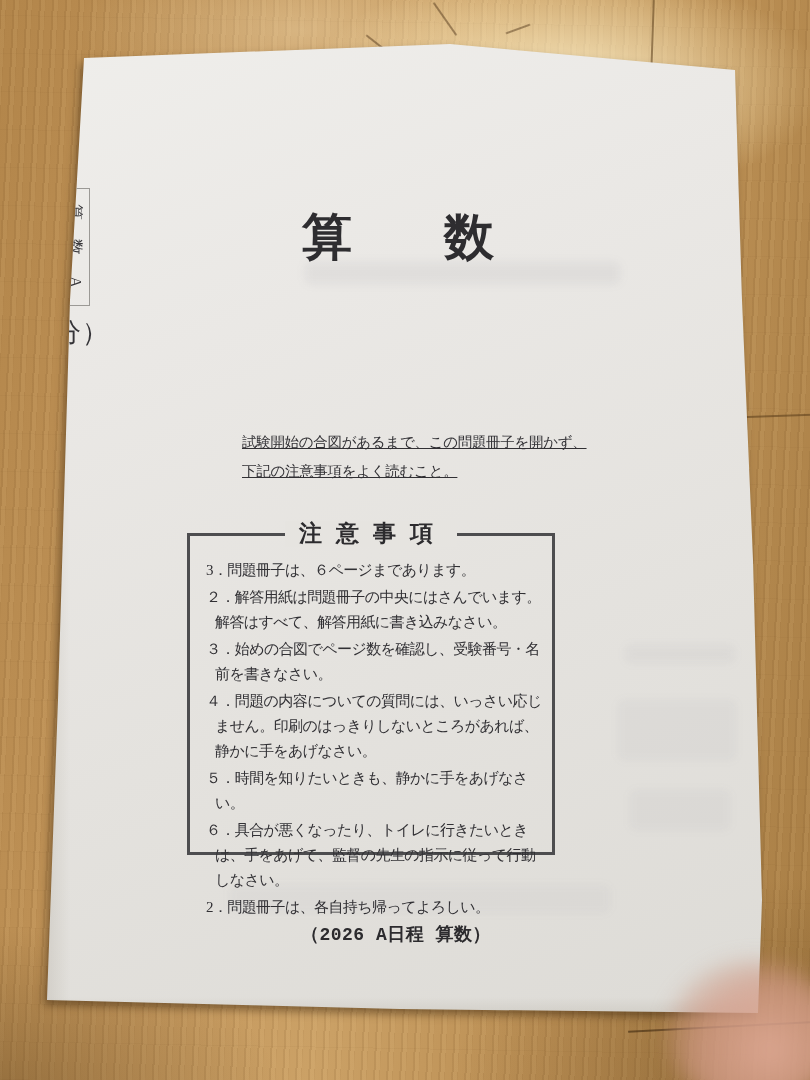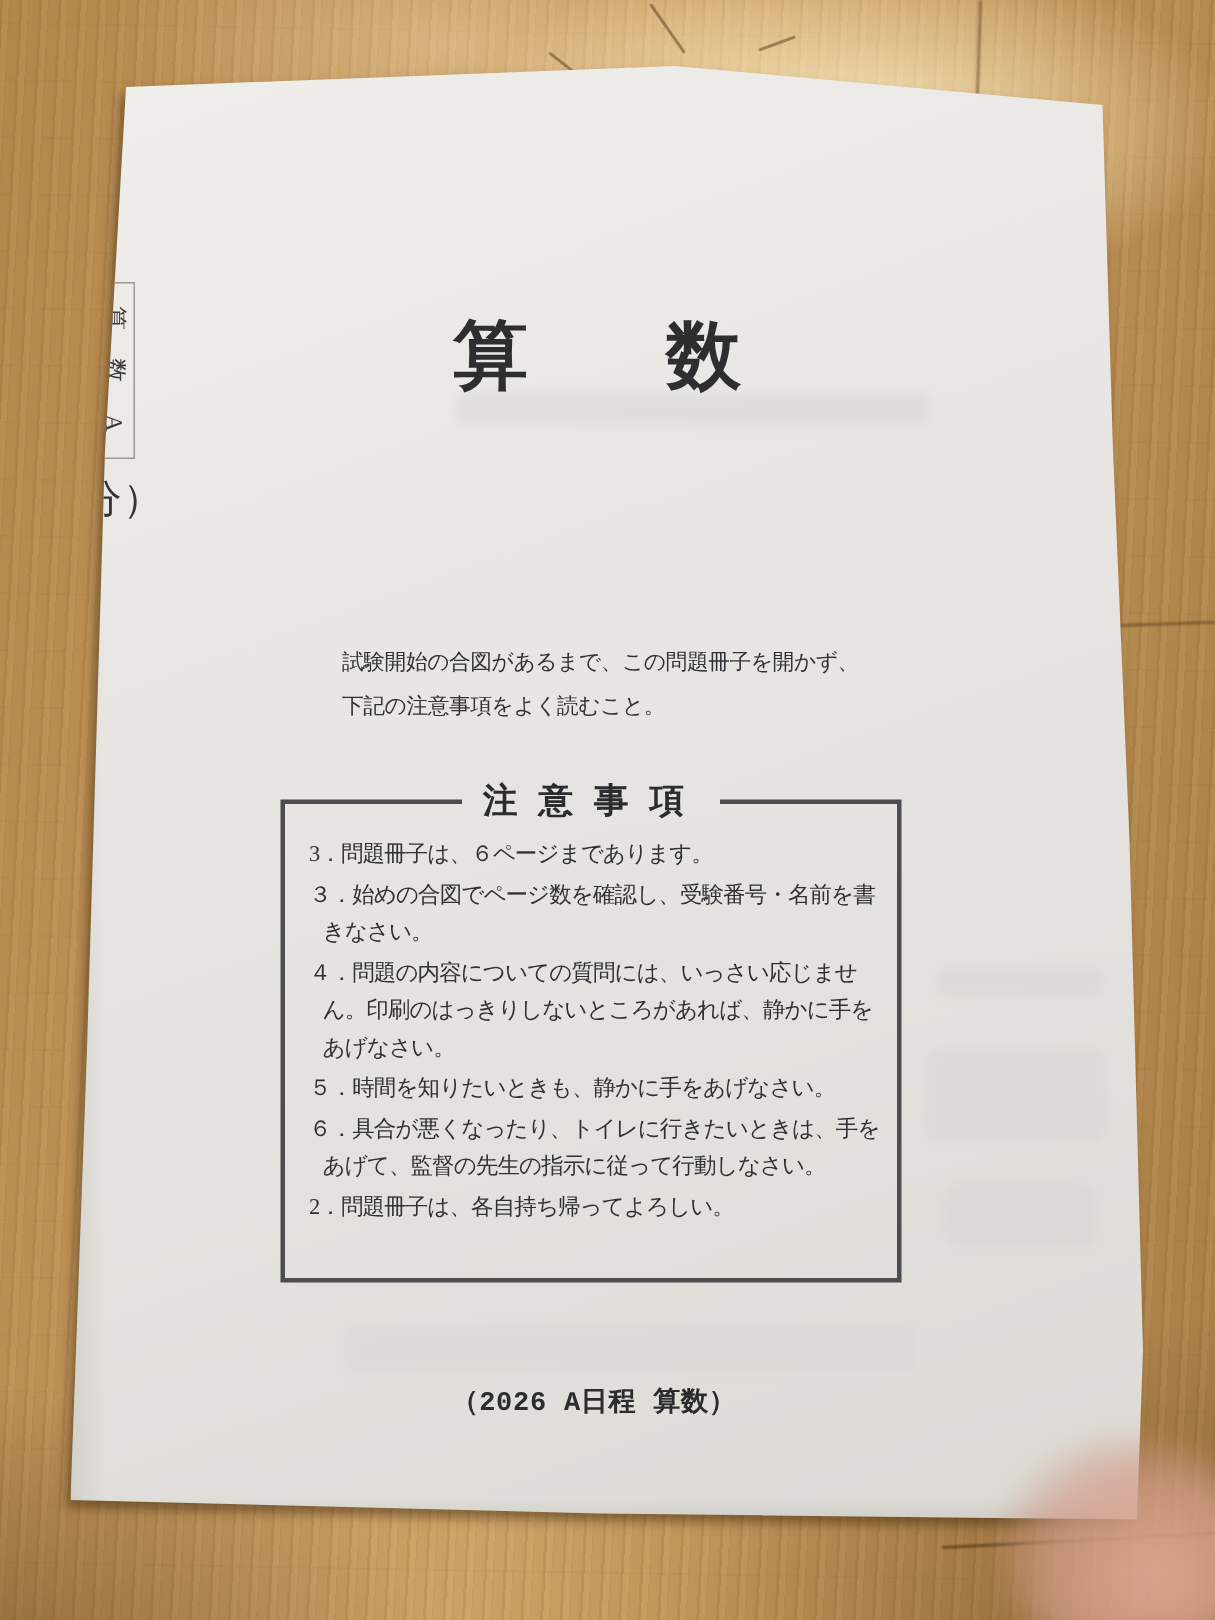--- a/index.html
+++ b/index.html
@@ -71,25 +71,25 @@
     position:absolute;left:0;top:204px;width:796px;
     display:flex;justify-content:center;gap:92px;
     font-size:50px;font-weight:600;color:#2e2d30;
   }
   .exam-duration{
     position:absolute;left:0;top:315px;width:796px;text-align:left;
     font-size:26px;color:#343337;letter-spacing:1px;
   }
 
   
-  .intro-text{position:absolute;left:228px;top:428px;font-size:14.5px;letter-spacing:-.3px;line-height:29px;color:#313034;}
+  .intro-text{position:absolute;left:242px;top:428px;font-size:14.5px;letter-spacing:-.3px;line-height:29px;color:#313034;text-decoration:underline;}
 
   
   .notice-box{
-    position:absolute;left:187px;top:533px;width:414px;height:322px;box-sizing:border-box;
+    position:absolute;left:187px;top:533px;width:368px;height:322px;box-sizing:border-box;
     border:3px solid #4d4d4f;padding:22px 8px 12px 16px;
   }
   .notice-heading{
     position:absolute;top:-15px;left:50%;transform:translateX(-50%);
     background:#e6e4e0;padding:0 10px 0 14px;white-space:nowrap;
     font-size:23px;font-weight:700;letter-spacing:14px;color:#2c2b2e;line-height:26px;
   }
   .notice-list{margin:0;padding:0;list-style:none;}
   .notice-item{
     font-size:15px;letter-spacing:-.6px;line-height:25px;color:#313034;
@@ -148,20 +148,21 @@
 
       <div class="intro-text">
         <div>試験開始の合図があるまで、この問題冊子を開かず、</div>
         <div>下記の注意事項をよく読むこと。</div>
       </div>
 
       <div class="notice-box">
         <div class="notice-heading">注意事項</div>
         <ol class="notice-list">
           <li class="notice-item">3．問題冊子は、６ページまであります。</li>
+          <li class="notice-item">２．解答用紙は問題冊子の中央にはさんでいます。解答はすべて、解答用紙に書き込みなさい。</li>
           <li class="notice-item">３．始めの合図でページ数を確認し、受験番号・名前を書きなさい。</li>
           <li class="notice-item">４．問題の内容についての質問には、いっさい応じません。印刷のはっきりしないところがあれば、静かに手をあげなさい。</li>
           <li class="notice-item">５．時間を知りたいときも、静かに手をあげなさい。</li>
           <li class="notice-item">６．具合が悪くなったり、トイレに行きたいときは、手をあげて、監督の先生の指示に従って行動しなさい。</li>
           <li class="notice-item">2．問題冊子は、各自持ち帰ってよろしい。</li>
         </ol>
       </div>
 
       <div class="footer-label">（2026 A日程 算数）</div>
 

